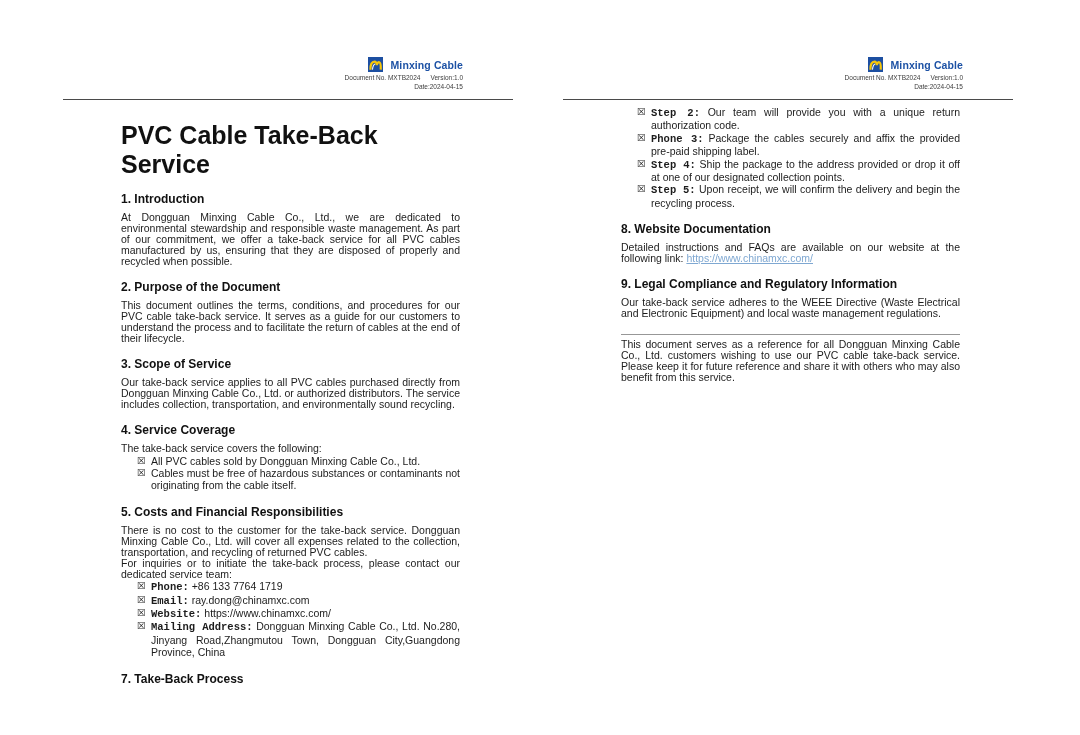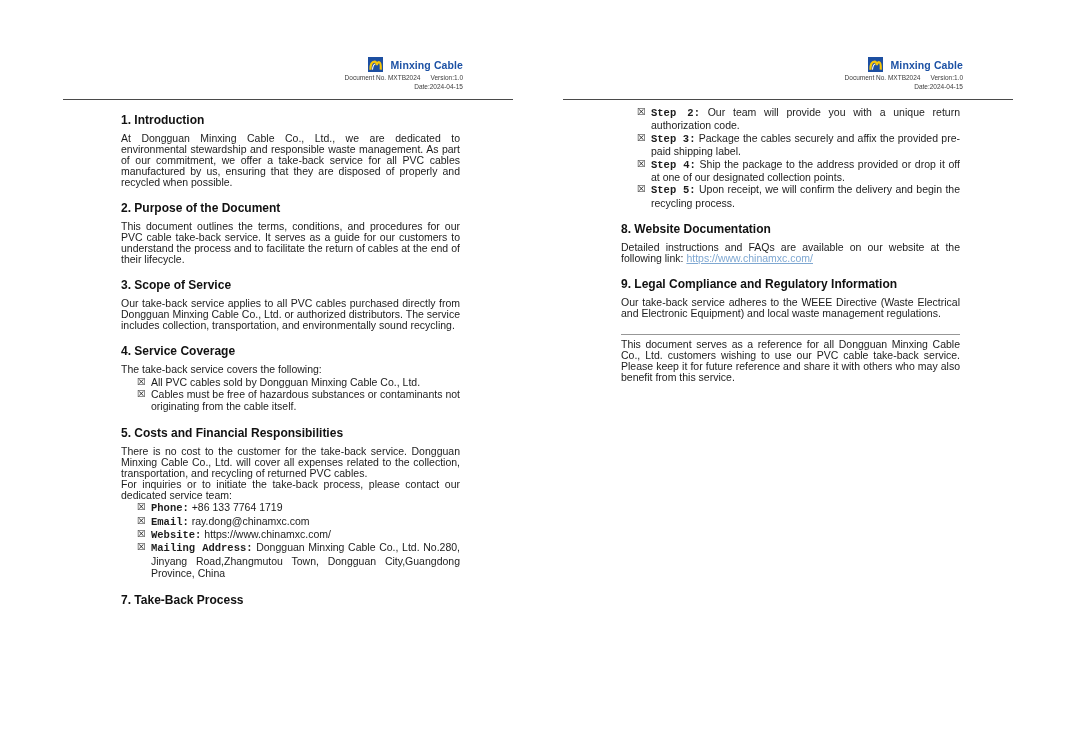--- a/index.html
+++ b/index.html
@@ -60,20 +60,21 @@
       </div>
       <div class="doc-info">
         <div><span>Document No. MXTB2024</span><span class="gap"></span><span>Version:1.0</span></div>
         <div>Date:2024-04-15</div>
       </div>
     </div>
     <hr class="hdr-rule">
   </div>
 
   <div class="content">
+    <div class="doc-title">PVC Cable Take-Back Service</div>
 
     <div class="sec-h">1. Introduction</div>
     <p class="para">At Dongguan Minxing Cable Co., Ltd., we are dedicated to environmental stewardship and responsible waste management. As part of our commitment, we offer a take-back service for all PVC cables manufactured by us, ensuring that they are disposed of properly and recycled when possible.</p>
 
     <div class="sec-h">2. Purpose of the Document</div>
     <p class="para">This document outlines the terms, conditions, and procedures for our PVC cable take-back service. It serves as a guide for our customers to understand the process and to facilitate the return of cables at the end of their lifecycle.</p>
 
     <div class="sec-h">3. Scope of Service</div>
     <p class="para">Our take-back service applies to all PVC cables purchased directly from Dongguan Minxing Cable Co., Ltd. or authorized distributors. The service includes collection, transportation, and environmentally sound recycling.</p>
 
@@ -138,21 +139,21 @@
   </div>
 
   <div class="content">
     <div class="bullets steps-top">
       <div class="bullet">
         <span class="glyph">☒</span>
         <span class="btext"><span class="bl">Step 2:</span><span> Our team will provide you with a unique return authorization code.</span></span>
       </div>
       <div class="bullet">
         <span class="glyph">☒</span>
-        <span class="btext"><span class="bl">Step 3:</span><span> Package the cables securely and affix the provided pre-paid shipping label.</span></span>
+        <span class="btext"><span class="bl">Phone 3:</span><span> Package the cables securely and affix the provided pre-paid shipping label.</span></span>
       </div>
       <div class="bullet">
         <span class="glyph">☒</span>
         <span class="btext"><span class="bl">Step 4:</span><span> Ship the package to the address provided or drop it off at one of our designated collection points.</span></span>
       </div>
       <div class="bullet">
         <span class="glyph">☒</span>
         <span class="btext"><span class="bl">Step 5:</span><span> Upon receipt, we will confirm the delivery and begin the recycling process.</span></span>
       </div>
     </div>

